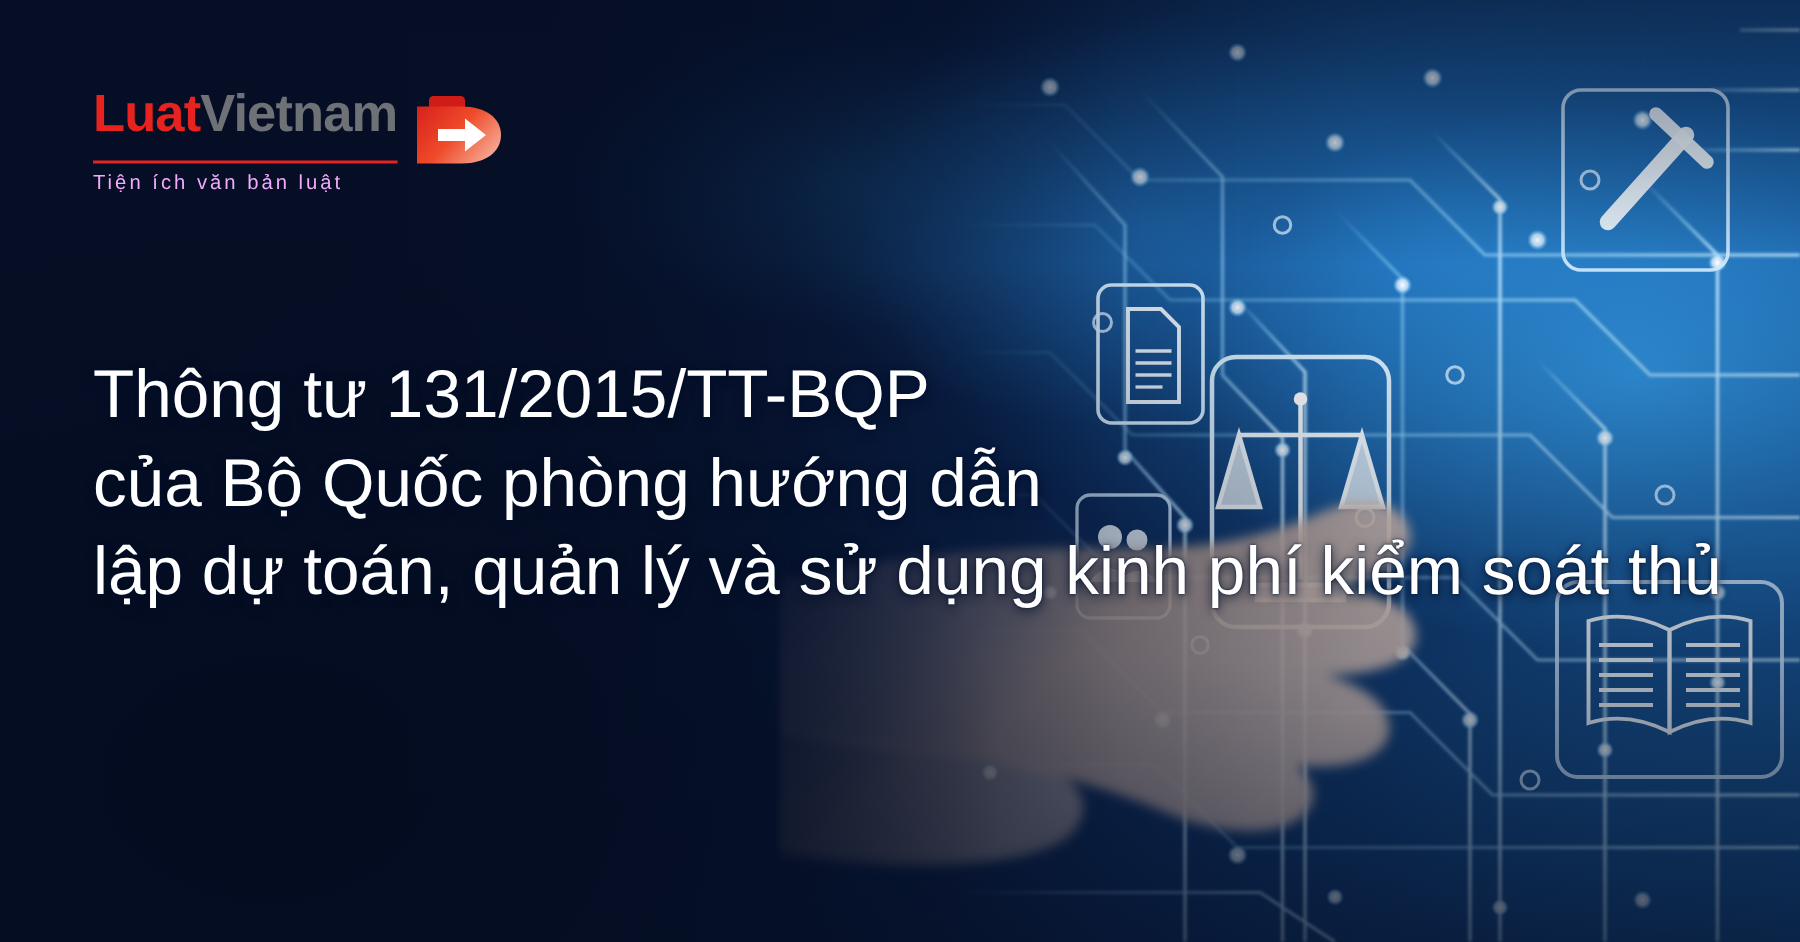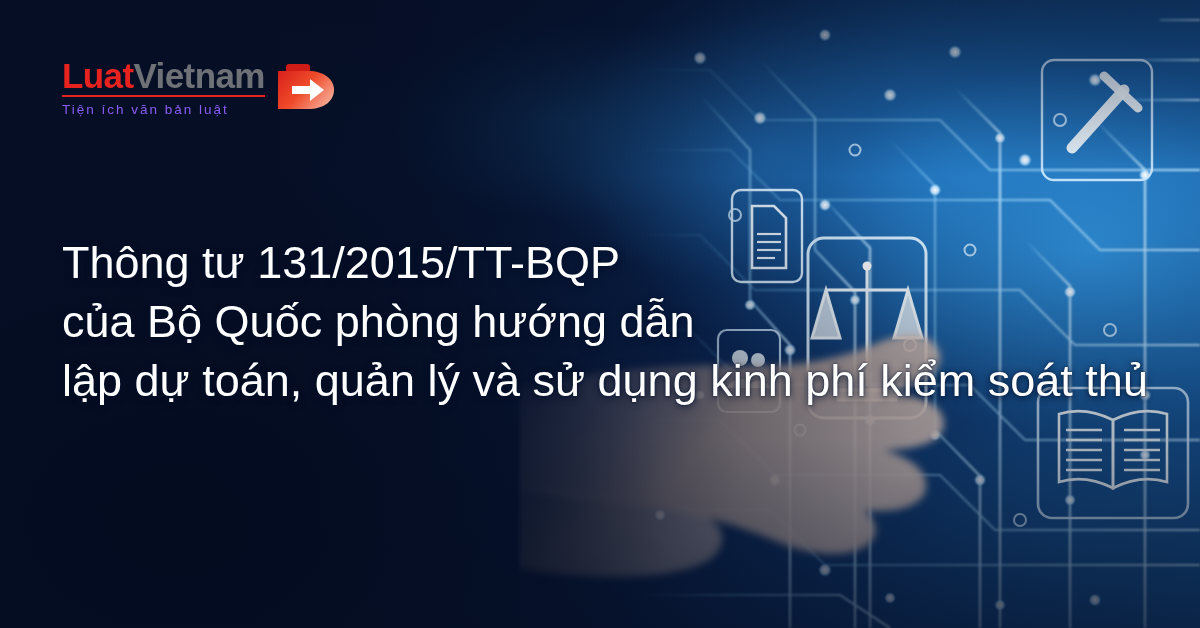--- a/index.html
+++ b/index.html
@@ -51,27 +51,27 @@
   
   .logo{
     position:absolute;left:62px;top:58px;
     display:flex;align-items:flex-start;gap:10px;
     z-index:6;
   }
   .logo-word{
     font-size:35px;font-weight:bold;letter-spacing:-.6px;
     line-height:1;white-space:nowrap;
     border-bottom:2px solid #e8231f;
-    padding-bottom:2px;
+    padding-bottom:14px;
   }
   .logo-luat{color:#e8231f;}
   .logo-vn{color:#6e7277;}
   .logo-tag{
     margin-top:5px;
-    color:#8b5cf6;font-size:13.5px;letter-spacing:2.0px;
+    color:#f0abfc;font-size:13.5px;letter-spacing:2.0px;
     white-space:nowrap;font-weight:500;
   }
   .logo-mark{width:62px;height:60px;margin-top:2px;}
   .logo-mark svg{display:block;width:100%;height:100%;}
 
   
   .headline{
     position:absolute;left:62px;top:233px;
     z-index:7;width:1180px;
   }

